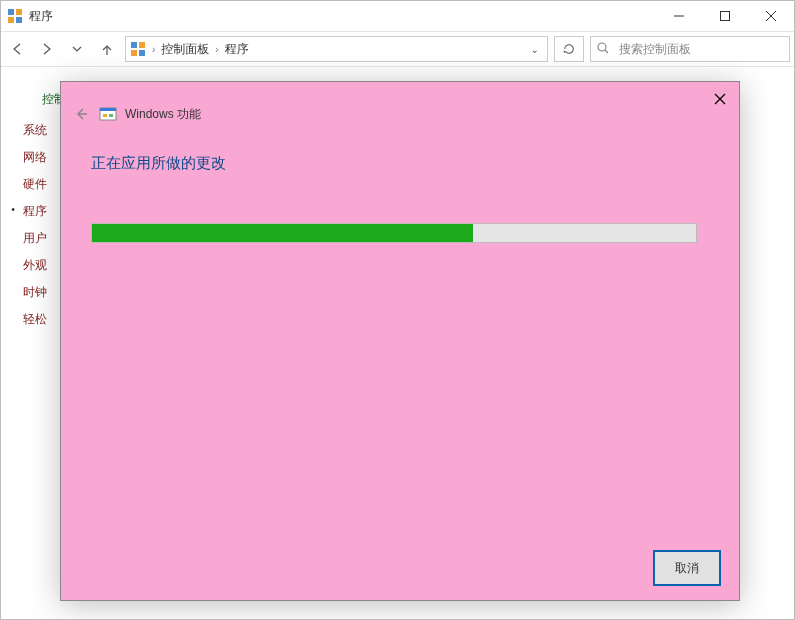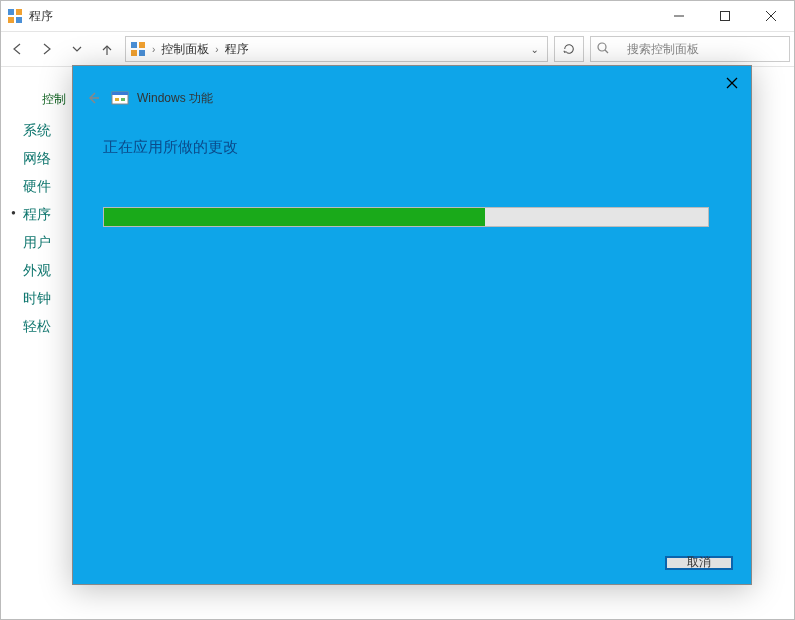--- a/index.html
+++ b/index.html
@@ -15,45 +15,45 @@
 
     
     .navbar { height: 36px; border-top: 1px solid #e5e5e5; border-bottom: 1px solid #e5e5e5; display: flex; align-items: center; padding: 0 4px; gap: 6px; }
     .nav-btn { width: 24px; height: 24px; display: flex; align-items: center; justify-content: center; color: #777; }
     .nav-btn svg { width: 14px; height: 14px; stroke: #555; stroke-width: 1.2; fill: none; }
     .bread-icon { width: 16px; height: 16px; }
     .breadcrumb { display: flex; align-items: center; flex: 1; height: 26px; border: 1px solid #ccc; padding: 0 4px; font-size: 12px; color: #333; gap: 4px; }
     .breadcrumb .sep { color: #777; font-size: 10px; padding: 0 2px; }
     .breadcrumb .dropdown { margin-left: auto; color: #555; font-size: 10px; padding: 0 4px; }
     .refresh-btn { width: 30px; height: 26px; border: 1px solid #ccc; display: flex; align-items: center; justify-content: center; }
-    .searchbox { width: 200px; height: 26px; border: 1px solid #ccc; display: flex; align-items: center; padding: 0 6px; font-size: 12px; color: #888; gap: 18px; }
+    .searchbox { width: 200px; height: 26px; border: 1px solid #ccc; display: flex; align-items: center; padding: 0 6px; font-size: 12px; color: #888; gap: 10px; }
 
     
     .body-area { display: flex; height: calc(100% - 68px); }
     .sidebar { width: 90px; padding: 24px 6px 0 22px; }
     .sidebar-heading { font-size: 12px; color: #0a5f1b; margin-bottom: 14px; text-align: center; }
-    .sidebar-item { font-size: 14px; color: #0f766e; margin-bottom: 10px; position: relative; white-space: nowrap; font-family: Liberation Serif, serif; }
+    .sidebar-item { font-size: 12px; color: #7f1d1d; margin-bottom: 10px; position: relative; white-space: nowrap; font-family: Liberation Serif, serif; }
     .sidebar-item.active::before { content: "•"; position: absolute; left: -12px; color: #333; }
     .content-area { flex: 1; }
 
     
-    .dialog-backdrop { position: absolute; left: 59px; top: 64px; width: 680px; height: 520px; background: #0ea5e9; border: 1px solid #888; box-shadow: 0 4px 30px rgba(0,0,0,0.25); margin-left: 12px; }
+    .dialog-backdrop { position: absolute; left: 59px; top: 80px; width: 680px; height: 520px; background: #f9a8d4; border: 1px solid #888; box-shadow: 0 4px 30px rgba(0,0,0,0.25); }
     .dialog-close { position: absolute; right: 10px; top: 8px; width: 18px; height: 18px; display: flex; align-items: center; justify-content: center; }
     .dialog-close svg { width: 12px; height: 12px; stroke: #000; stroke-width: 1.3; }
     .dialog-header { display: flex; align-items: center; padding: 22px 20px 0 10px; gap: 8px; }
     .back-icon { width: 20px; height: 20px; display: flex; align-items: center; justify-content: center; }
     .back-icon svg { width: 14px; height: 14px; stroke: #888; stroke-width: 1.5; fill: none; }
     .feat-icon { width: 18px; height: 18px; }
     .dialog-title { font-size: 12px; color: #333; }
     .dialog-body { padding: 30px 42px 0 30px; }
     .status-text { font-size: 15px; color: #0b4a8a; margin-bottom: 50px; }
     .progress-wrap { width: 100%; height: 20px; border: 1px solid #bbb; background: #e5e5e5; position: relative; }
     .progress-fill { height: 100%; background: #1aaa1a; width: 63%; }
     .dialog-footer { position: absolute; bottom: 14px; right: 18px; }
-    .cancel-btn { min-width: 68px; height: 14px; border: 2px solid #0a64ad; background: #e1e1e1; font-size: 12px; color: #333; display: inline-flex; align-items: center; justify-content: center; padding: 0 12px; }
+    .cancel-btn { min-width: 68px; height: 36px; border: 2px solid #0a64ad; background: #e1e1e1; font-size: 12px; color: #333; display: inline-flex; align-items: center; justify-content: center; padding: 0 12px; }
 
     
     .cp-icon { width: 16px; height: 16px; }
   </style>
 </head>
 <body>
 
 <div class="titlebar">
   <span class="app-icon">
     <svg class="cp-icon" viewBox="0 0 16 16">

